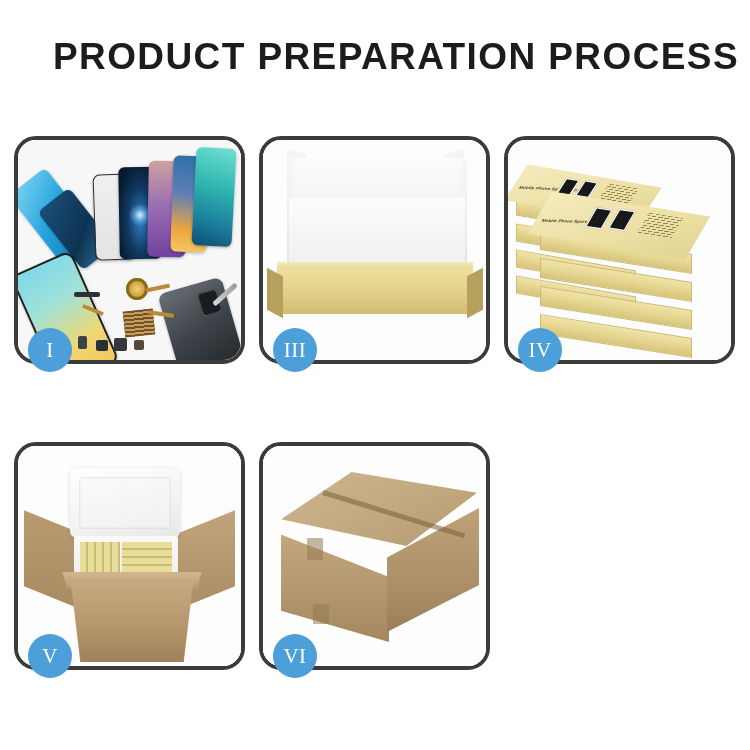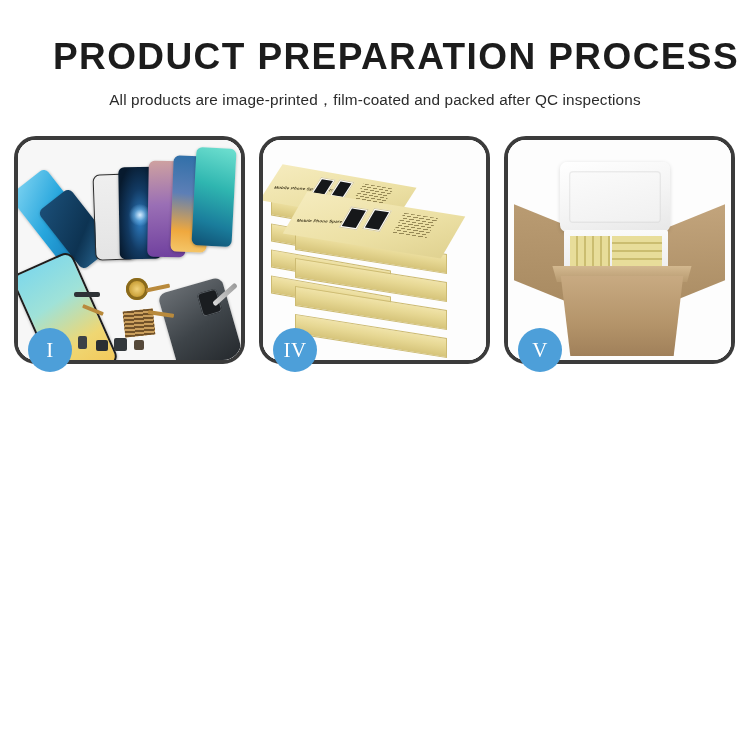--- a/index.html
+++ b/index.html
@@ -364,21 +364,20 @@
   }
   .sc-tape {
     position: absolute; background: rgba(150,122,80,.55); border-radius: 1px;
   }
 </style>
 </head>
 <body>
 
 <div class="header">
   <h1 class="page-title">PRODUCT PREPARATION PROCESS</h1>
-  <p class="page-subtitle">All products are image-printed，film-coated and packed after QC inspections</p>
 </div>
 
 <div class="grid">
 
   <div class="panel">
     <div class="panel-inner">
       <div class="scene-parts">
         <div class="ph ph-a"></div>
         <div class="ph ph-a2"></div>
         <div class="ph ph-b"></div>
@@ -398,20 +397,34 @@
         <div class="flex-cable" style="left:64px; top:168px; width:22px; transform:rotate(22deg);"></div>
         <div class="flex-cable" style="left:128px; top:146px; width:24px; transform:rotate(-12deg);"></div>
         <div class="flex-cable" style="left:130px; top:172px; width:26px; transform:rotate(8deg);"></div>
         <div class="tool"></div>
       </div>
     </div>
     <div class="badge">I</div>
   </div>
 
 
+  <div class="panel">
+    <div class="panel-inner">
+      <div class="scene-box3">
+        <div class="b3-lid-flapL"></div>
+        <div class="b3-lid-flapR"></div>
+        <div class="b3-lid"></div>
+        <div class="b3-foam"></div>
+        <div class="b3-rim"></div>
+        <div class="b3-contents"></div>
+        <div class="b3-front"></div>
+      </div>
+    </div>
+    <div class="badge">III</div>
+  </div>
 
   <div class="panel">
     <div class="panel-inner">
       <div class="scene-stack">
 
         <div class="stk" style="left:8px; top:68px; width:118px; height:16px; transform:skewY(10deg);"></div>
         <div class="stk" style="left:8px; top:94px; width:118px; height:16px; transform:skewY(10deg);"></div>
         <div class="stk" style="left:8px; top:120px; width:118px; height:16px; transform:skewY(10deg);"></div>
         <div class="stk" style="left:8px; top:146px; width:118px; height:16px; transform:skewY(10deg);"></div>
 
@@ -457,14 +470,27 @@
           <div class="sf-col-a"></div>
           <div class="sf-col-b"></div>
         </div>
         <div class="cn-rim"></div>
         <div class="cn-body"></div>
       </div>
     </div>
     <div class="badge">V</div>
   </div>
 
+  <div class="panel">
+    <div class="panel-inner">
+      <div class="scene-sealed">
+        <div class="sc-top"></div>
+        <div class="sc-left"></div>
+        <div class="sc-right"></div>
+        <div class="sc-seam"></div>
+        <div class="sc-tape" style="left:44px; top:92px; width:16px; height:22px;"></div>
+        <div class="sc-tape" style="left:50px; top:158px; width:16px; height:20px;"></div>
+      </div>
+    </div>
+    <div class="badge">VI</div>
+  </div>
 
 </div>
 
 </body></html>

